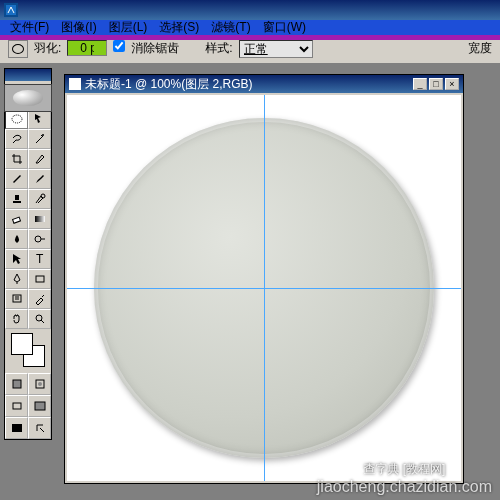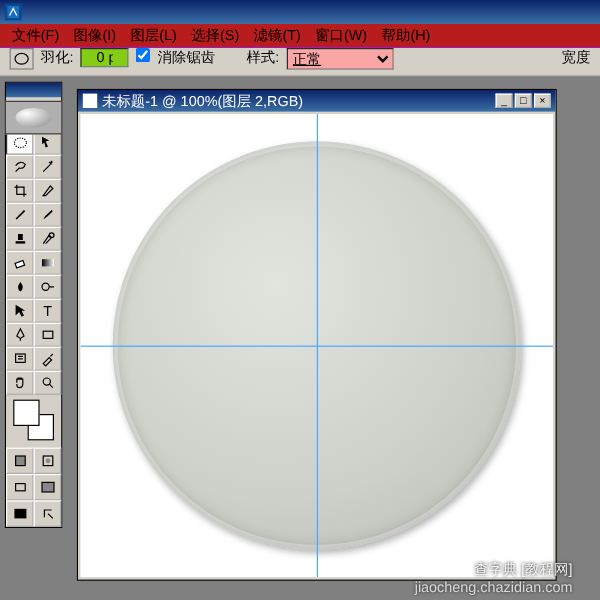--- a/index.html
+++ b/index.html
@@ -3,29 +3,29 @@
 <meta charset="utf-8">
 <style>
 * { box-sizing: border-box; margin: 0; padding: 0; font-family: "SimSun", sans-serif; font-size: 12px; }
 body { background: #fff; width: 500px; height: 500px; overflow: hidden; }
 
 .titlebar { background: linear-gradient(#0a246a, #3a6ea5); height: 20px; display: flex; align-items: center; padding: 0 4px; color: #fff; }
 .titlebar .icon { width: 14px; height: 14px; background: #0a4b8f; margin-right: 4px; display: flex; align-items: center; justify-content: center; }
 .titlebar .icon svg { width: 10px; height: 10px; }
 .titlebar .title { font-weight: bold; }
 
-.menubar { background: #b91c1c; height: 20px; display: flex; align-items: center; padding: 0 4px; border-bottom: 1px solid #a21caf; }
+.menubar { background: #1d4ed8; height: 20px; display: flex; align-items: center; padding: 0 4px; border-bottom: 5px solid #a21caf; }
 .menubar .item { padding: 2px 6px; cursor: default; }
 
 .options { background: #d4d0c8; height: 24px; display: flex; align-items: flex-start; padding: 0 8px; border-bottom: 1px solid #808080; gap: 6px; }
 .options .shape-btn { width: 20px; height: 18px; border: 1px solid #808080; background: #d4d0c8; display: flex; align-items: center; justify-content: center; }
 .options .shape-btn .ellipse { width: 12px; height: 10px; border: 1px solid #000; border-radius: 50%; }
 .options input[type=text] { width: 40px; height: 16px; border: 1px inset #808080; background: #84cc16; padding: 0 12px; }
 .options input[type=checkbox] { width: 12px; height: 12px; }
-.options select { height: 18px; border: 1px inset #808080; background: #fca5a5; width: 89px; text-decoration: underline; }
+.options select { height: 18px; border: 1px inset #808080; background: #e5e5e5; width: 74px; text-decoration: underline; }
 
 .workspace { position: relative; background: #808080; height: 436px; display: flex; }
 
 .toolbox { position: absolute; left: 4px; top: 4px; width: 48px; background: #d4d0c8; border: 1px solid #000; z-index: 10; }
 .tool-title { background: linear-gradient(#0a246a, #3a6ea5); height: 12px; }
 .tool-grid { display: grid; grid-template-columns: 1fr 1fr; }
 .tool { width: 23px; height: 20px; border: 1px outset #fff; background: #d4d0c8; display: flex; align-items: center; justify-content: center; cursor: pointer; }
 .tool.selected { border: 1px inset #808080; background: #fff; }
 .tool svg { width: 14px; height: 14px; }
 .swatch-area { padding: 4px; position: relative; height: 44px; }
@@ -43,43 +43,42 @@
 .guide-v { position: absolute; width: 1px; background: #4aa8ff; top: 0; bottom: 0; left: 50%; }
 .guide-h { position: absolute; height: 1px; background: #4aa8ff; left: 0; right: 0; top: 50%; }
 .plate { position: absolute; width: 340px; height: 340px; border-radius: 50%; left: 50%; top: 50%; transform: translate(-50%, -50%);
   background: radial-gradient(circle at 40% 35%, #e2e4de 0%, #cdd0c8 60%, #b8bbb2 100%);
   box-shadow: inset 0 0 0 4px rgba(255,255,255,0.3), inset 0 0 12px rgba(0,0,0,0.25), 2px 3px 6px rgba(0,0,0,0.3);
 }
 
 .nav-thumb { position: absolute; left: 4px; top: 20px; width: 48px; height: 28px; background: #b0b0b0; border: 1px solid #404040; z-index: 11; display:flex; align-items:center; justify-content:center; }
 .nav-thumb .mini { width: 30px; height: 16px; background: radial-gradient(ellipse at 30% 30%, #fff, #888); border-radius: 50%; }
 
-.watermark { position: absolute; right: 23px; bottom: 4px; color: rgba(255,255,255,0.9); font-size: 11px; text-shadow: 0 0 3px #000; z-index: 20; text-align: right; line-height: 1.2; }
-.watermark .sub { font-size: 12px; opacity: 0.8; }
+.watermark { position: absolute; right: 8px; bottom: 4px; color: rgba(255,255,255,0.9); font-size: 11px; text-shadow: 0 0 3px #000; z-index: 20; text-align: center; line-height: 1.2; }
+.watermark .sub { font-size: 16px; opacity: 0.8; }
 </style>
 </head>
 <body>
 
 <div class="titlebar">
   <span class="icon">
       <svg viewBox="0 0 10 10">
         <rect width="10" height="10" fill="#1a6fc4"></rect>
         <path d="M2 8 L5 2 L8 8" stroke="#fff" fill="none"></path>
       </svg>
     </span>
 </div>
 
 <div class="menubar">
   <span class="item">文件(F)</span>
   <span class="item">图像(I)</span>
   <span class="item">图层(L)</span>
   <span class="item">选择(S)</span>
   <span class="item">滤镜(T)</span>
   <span class="item">窗口(W)</span>
-  <span class="item">帮助(H)</span>
 </div>
 
 <div class="options">
   <div class="shape-btn">
       <div class="ellipse"></div>
     </div>
   <span>羽化:</span>
   <input type="text" value="0 px" style="">
   <input type="checkbox" checked="" style="">
   <span>消除锯齿</span>

